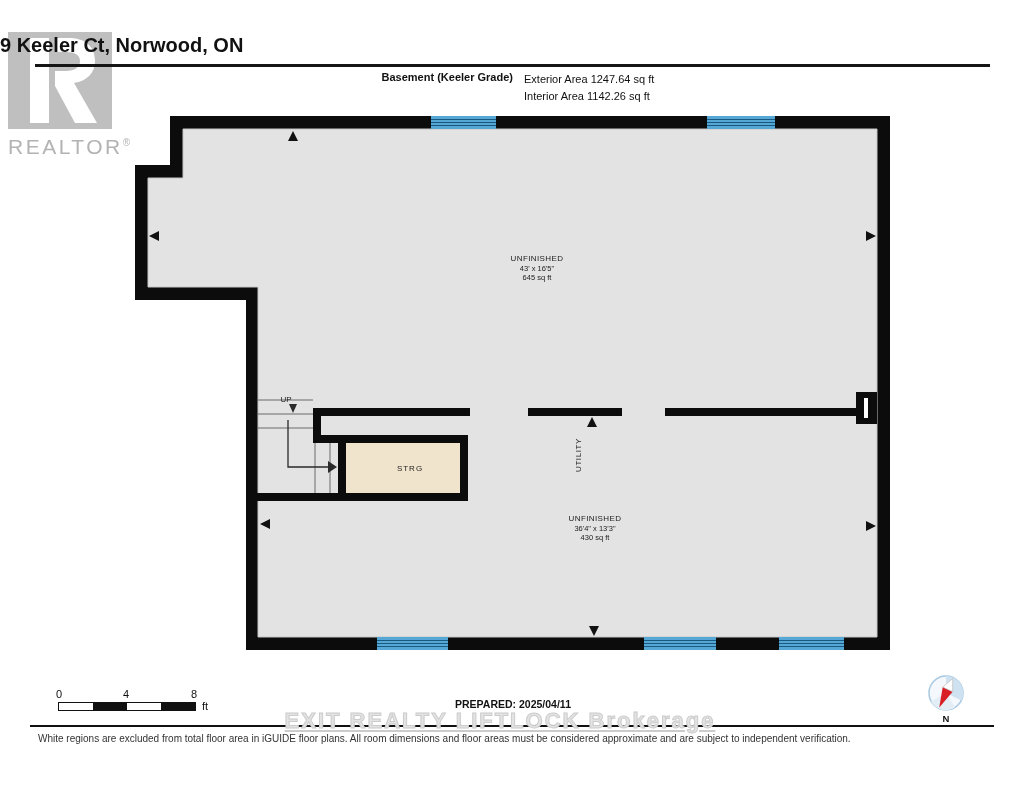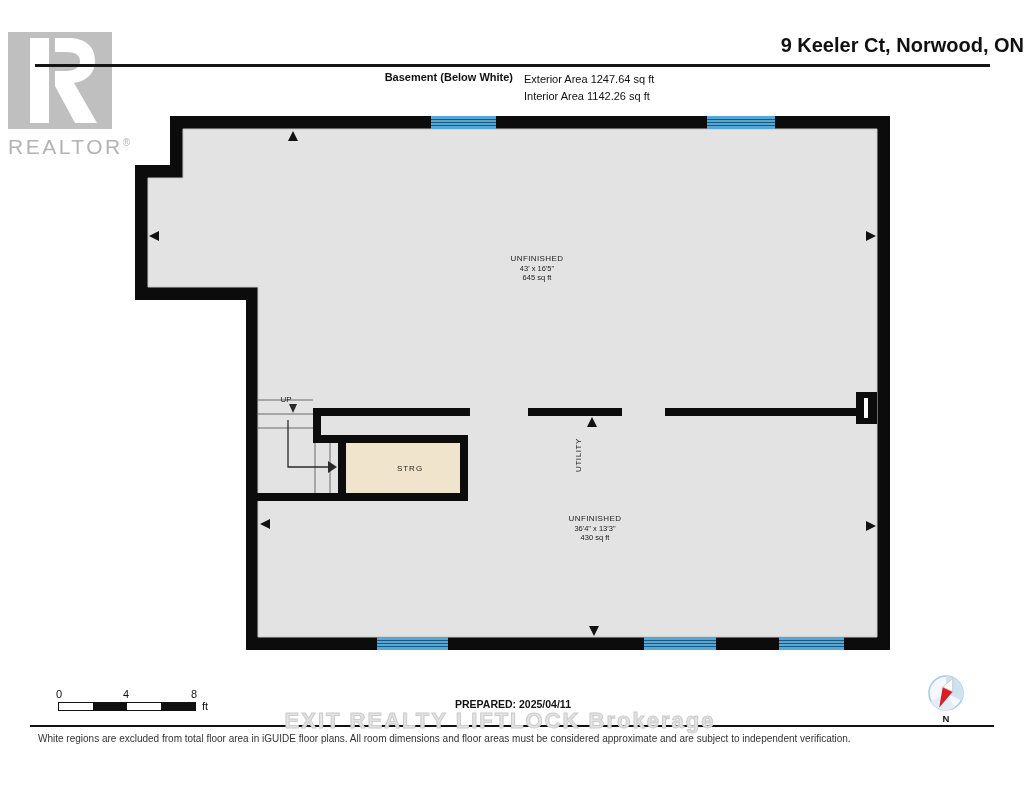--- a/index.html
+++ b/index.html
@@ -4,21 +4,21 @@
 <style>
   html,body{margin:0;padding:0;background:#fff;}
   .page{position:relative;width:1024px;height:791px;background:#fff;overflow:hidden;
         font-family:"Liberation Sans",sans-serif;color:#111;}
 
   
   .logo{position:absolute;left:8px;top:8px;z-index:1;margin-top:24px;}
   .logo-box{width:104px;height:97px;background:#bfbfbf;position:relative;}
   .logo-text{margin-top:6px;font-size:21px;letter-spacing:2.5px;color:#b3b3b3;font-weight:400;}
   .logo-text sup{font-size:10px;letter-spacing:0;}
-  .title{position:absolute;left:0;right:0;top:34px;text-align:right;
+  .title{position:absolute;left:0;right:0;top:34px;text-align:left;
          font-size:20px;font-weight:bold;z-index:2;}
   .title-rule{position:absolute;left:35px;top:64px;width:955px;height:2.5px;background:#151515;z-index:3;}
   .floor-label{position:absolute;left:0;top:71px;width:513px;text-align:right;
                font-size:11px;font-weight:bold;z-index:2;}
   .areas{position:absolute;left:524px;top:71px;font-size:11px;line-height:16.5px;z-index:2;}
 
   
   .plan-svg{position:absolute;left:130px;top:108px;width:770px;height:552px;}
   .plan-svg text{fill:#222;font-family:"Liberation Sans",sans-serif;}
 
@@ -27,21 +27,21 @@
   .sb-tick{position:absolute;top:0;transform:translateX(-50%);}
   .sb-bar{position:absolute;left:0;top:14px;width:136px;height:7px;border:1px solid #111;
           display:flex;box-sizing:content-box;}
   .sb-seg{flex:1;}
   .sb-seg:nth-child(2),.sb-seg:nth-child(4){background:#111;}
   .sb-unit{position:absolute;left:144px;top:12px;}
   .prepared{position:absolute;left:513px;top:698px;transform:translateX(-50%);
             font-size:10.5px;font-weight:bold;z-index:4;}
   .watermark{position:absolute;left:500px;top:708px;transform:translateX(-50%);
              font-size:22px;font-weight:bold;letter-spacing:2px;white-space:nowrap;
-             color:#e3e3e3;-webkit-text-stroke:1px #cccccc;z-index:5;}
+             color:#e3e3e3;-webkit-text-stroke:1px #cccccc;z-index:5;text-decoration:underline;}
   .divider{position:absolute;left:30px;top:725px;width:964px;height:2px;background:#111;z-index:4;}
   .disclaimer{position:absolute;left:38px;top:733px;width:960px;font-size:10px;color:#333;z-index:4;}
   .compass{position:absolute;left:922px;top:670px;z-index:6;}
 </style>
 </head>
 <body>
 
 <div class="page">
 
   <div class="logo">
@@ -49,21 +49,21 @@
       <svg width="104" height="97" viewBox="0 0 104 97">
         <path fill="#ffffff" d="M22 6 h19 v85 h-19 z
                  M47 6 h13 c17 0 27 8 27 23 c0 12 -8 20 -21 22 l23 40 h-22 l-20 -37 v-15 h11 c9 0 14 -4 14 -10 c0 -6 -5 -9 -14 -9 h-11 z"></path>
       </svg>
     </div>
     <div class="logo-text"><span>REALTOR</span><sup>®</sup></div>
   </div>
 
   <div class="title">9 Keeler Ct, Norwood, ON</div>
   <div class="title-rule"></div>
-  <div class="floor-label">Basement (Below White)</div>
+  <div class="floor-label">Basement (Keeler Grade)</div>
   <div class="areas">
     <div>Exterior Area 1247.64 sq ft</div>
     <div>Interior Area 1142.26 sq ft</div>
   </div>
 
   <svg class="plan-svg" viewBox="130 108 770 552">
 
     <polygon points="170,116 890,116 890,650 246,650 246,300 135,300 135,165 170,165" fill="#0c0c0c"></polygon>
 
     <polygon points="183,129 877,129 877,637 258,637 258,287 148,287 148,178 183,178" fill="#e3e3e3" stroke="#c6c6c6" stroke-width="1"></polygon>

